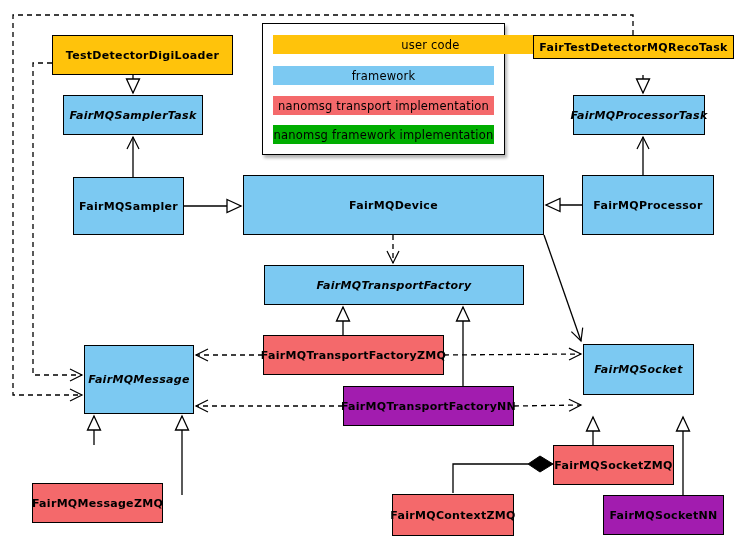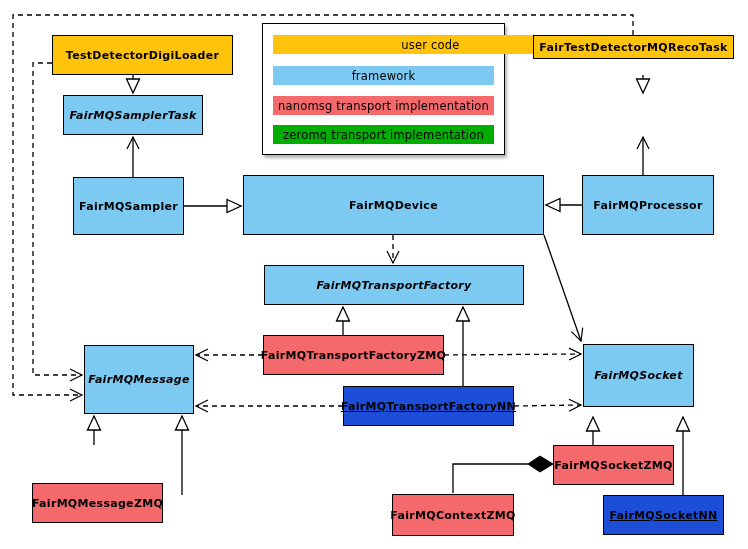--- a/index.html
+++ b/index.html
@@ -5,21 +5,21 @@
   html,body{margin:0;padding:0;background:#fff;}
   .stage{position:relative;width:748px;height:549px;background:#fff;overflow:hidden;
          font-family:"DejaVu Sans","Liberation Sans",sans-serif;}
   svg.edges{position:absolute;left:0;top:0;width:748px;height:549px;}
   .node{position:absolute;display:flex;align-items:center;justify-content:center;
         box-sizing:border-box;border:1.4px solid #000;color:#000;font-weight:bold;
         font-size:11px;letter-spacing:.3px;text-align:center;white-space:nowrap;}
   .user{background:#FFC30B;}
   .fw{background:#7CC9F2;}
   .zmq{background:#F4696B;}
-  .nn{background:#1d4ed8;text-decoration:underline;}
+  .nn{background:#a21caf;}
   .abstract{font-style:italic;}
   .legend-box{position:absolute;left:262px;top:23px;width:243px;height:132px;background:#fff;
               border:1.5px solid #000;box-sizing:border-box;box-shadow:2px 3px 3px rgba(0,0,0,.30);}
   .legend-row{position:absolute;left:10px;width:221px;height:19px;display:flex;align-items:center;
               justify-content:center;font-size:11.5px;font-weight:normal;color:#000;letter-spacing:.2px;}
   .lr0{top:11px;background:#FFC30B;padding-left:47px;}
   .lr1{top:42px;background:#7CC9F2;}
   .lr2{top:72px;background:#F4696B;}
   .lr3{top:101px;background:#00AD00;}
 </style>
@@ -69,42 +69,43 @@
     <div class="legend-row lr0">
       <span>user code</span>
     </div>
     <div class="legend-row lr1">
       <span>framework</span>
     </div>
     <div class="legend-row lr2">
       <span>nanomsg transport implementation</span>
     </div>
     <div class="legend-row lr3">
-      <span>zeromq transport implementation</span>
+      <span>nanomsg framework implementation</span>
     </div>
   </div>
 
   <div class="node user" style="left:52px;top:35px;width:181px;height:40px;">TestDetectorDigiLoader</div>
 
   <div class="node user" style="left:533px;top:35px;width:201px;height:24px;">FairTestDetectorMQRecoTask</div>
 
   <div class="node fw abstract" style="left:63px;top:95px;width:140px;height:40px;">FairMQSamplerTask</div>
 
+  <div class="node fw abstract" style="left:573px;top:95px;width:132px;height:40px;">FairMQProcessorTask</div>
 
   <div class="node fw" style="left:73px;top:177px;width:111px;height:58px;">FairMQSampler</div>
 
   <div class="node fw" style="left:243px;top:175px;width:301px;height:60px;">FairMQDevice</div>
 
   <div class="node fw" style="left:582px;top:175px;width:132px;height:60px;">FairMQProcessor</div>
 
   <div class="node fw abstract" style="left:264px;top:265px;width:260px;height:40px;">FairMQTransportFactory</div>
 
   <div class="node fw abstract" style="left:84px;top:345px;width:110px;height:69px;text-align:center;">FairMQMessage</div>
 
-  <div class="node fw abstract" style="left:583px;top:344px;width:111px;height:63px;">FairMQSocket</div>
+  <div class="node fw abstract" style="left:583px;top:344px;width:111px;height:51px;">FairMQSocket</div>
 
   <div class="node zmq" style="left:263px;top:335px;width:181px;height:40px;">FairMQTransportFactoryZMQ</div>
 
   <div class="node nn" style="left:343px;top:386px;width:171px;height:40px;">FairMQTransportFactoryNN</div>
 
   <div class="node zmq" style="left:32px;top:445px;width:131px;height:40px;margin-top:38px;">FairMQMessageZMQ</div>
 
 
   <div class="node zmq" style="left:392px;top:494px;width:122px;height:42px;">FairMQContextZMQ</div>
 

